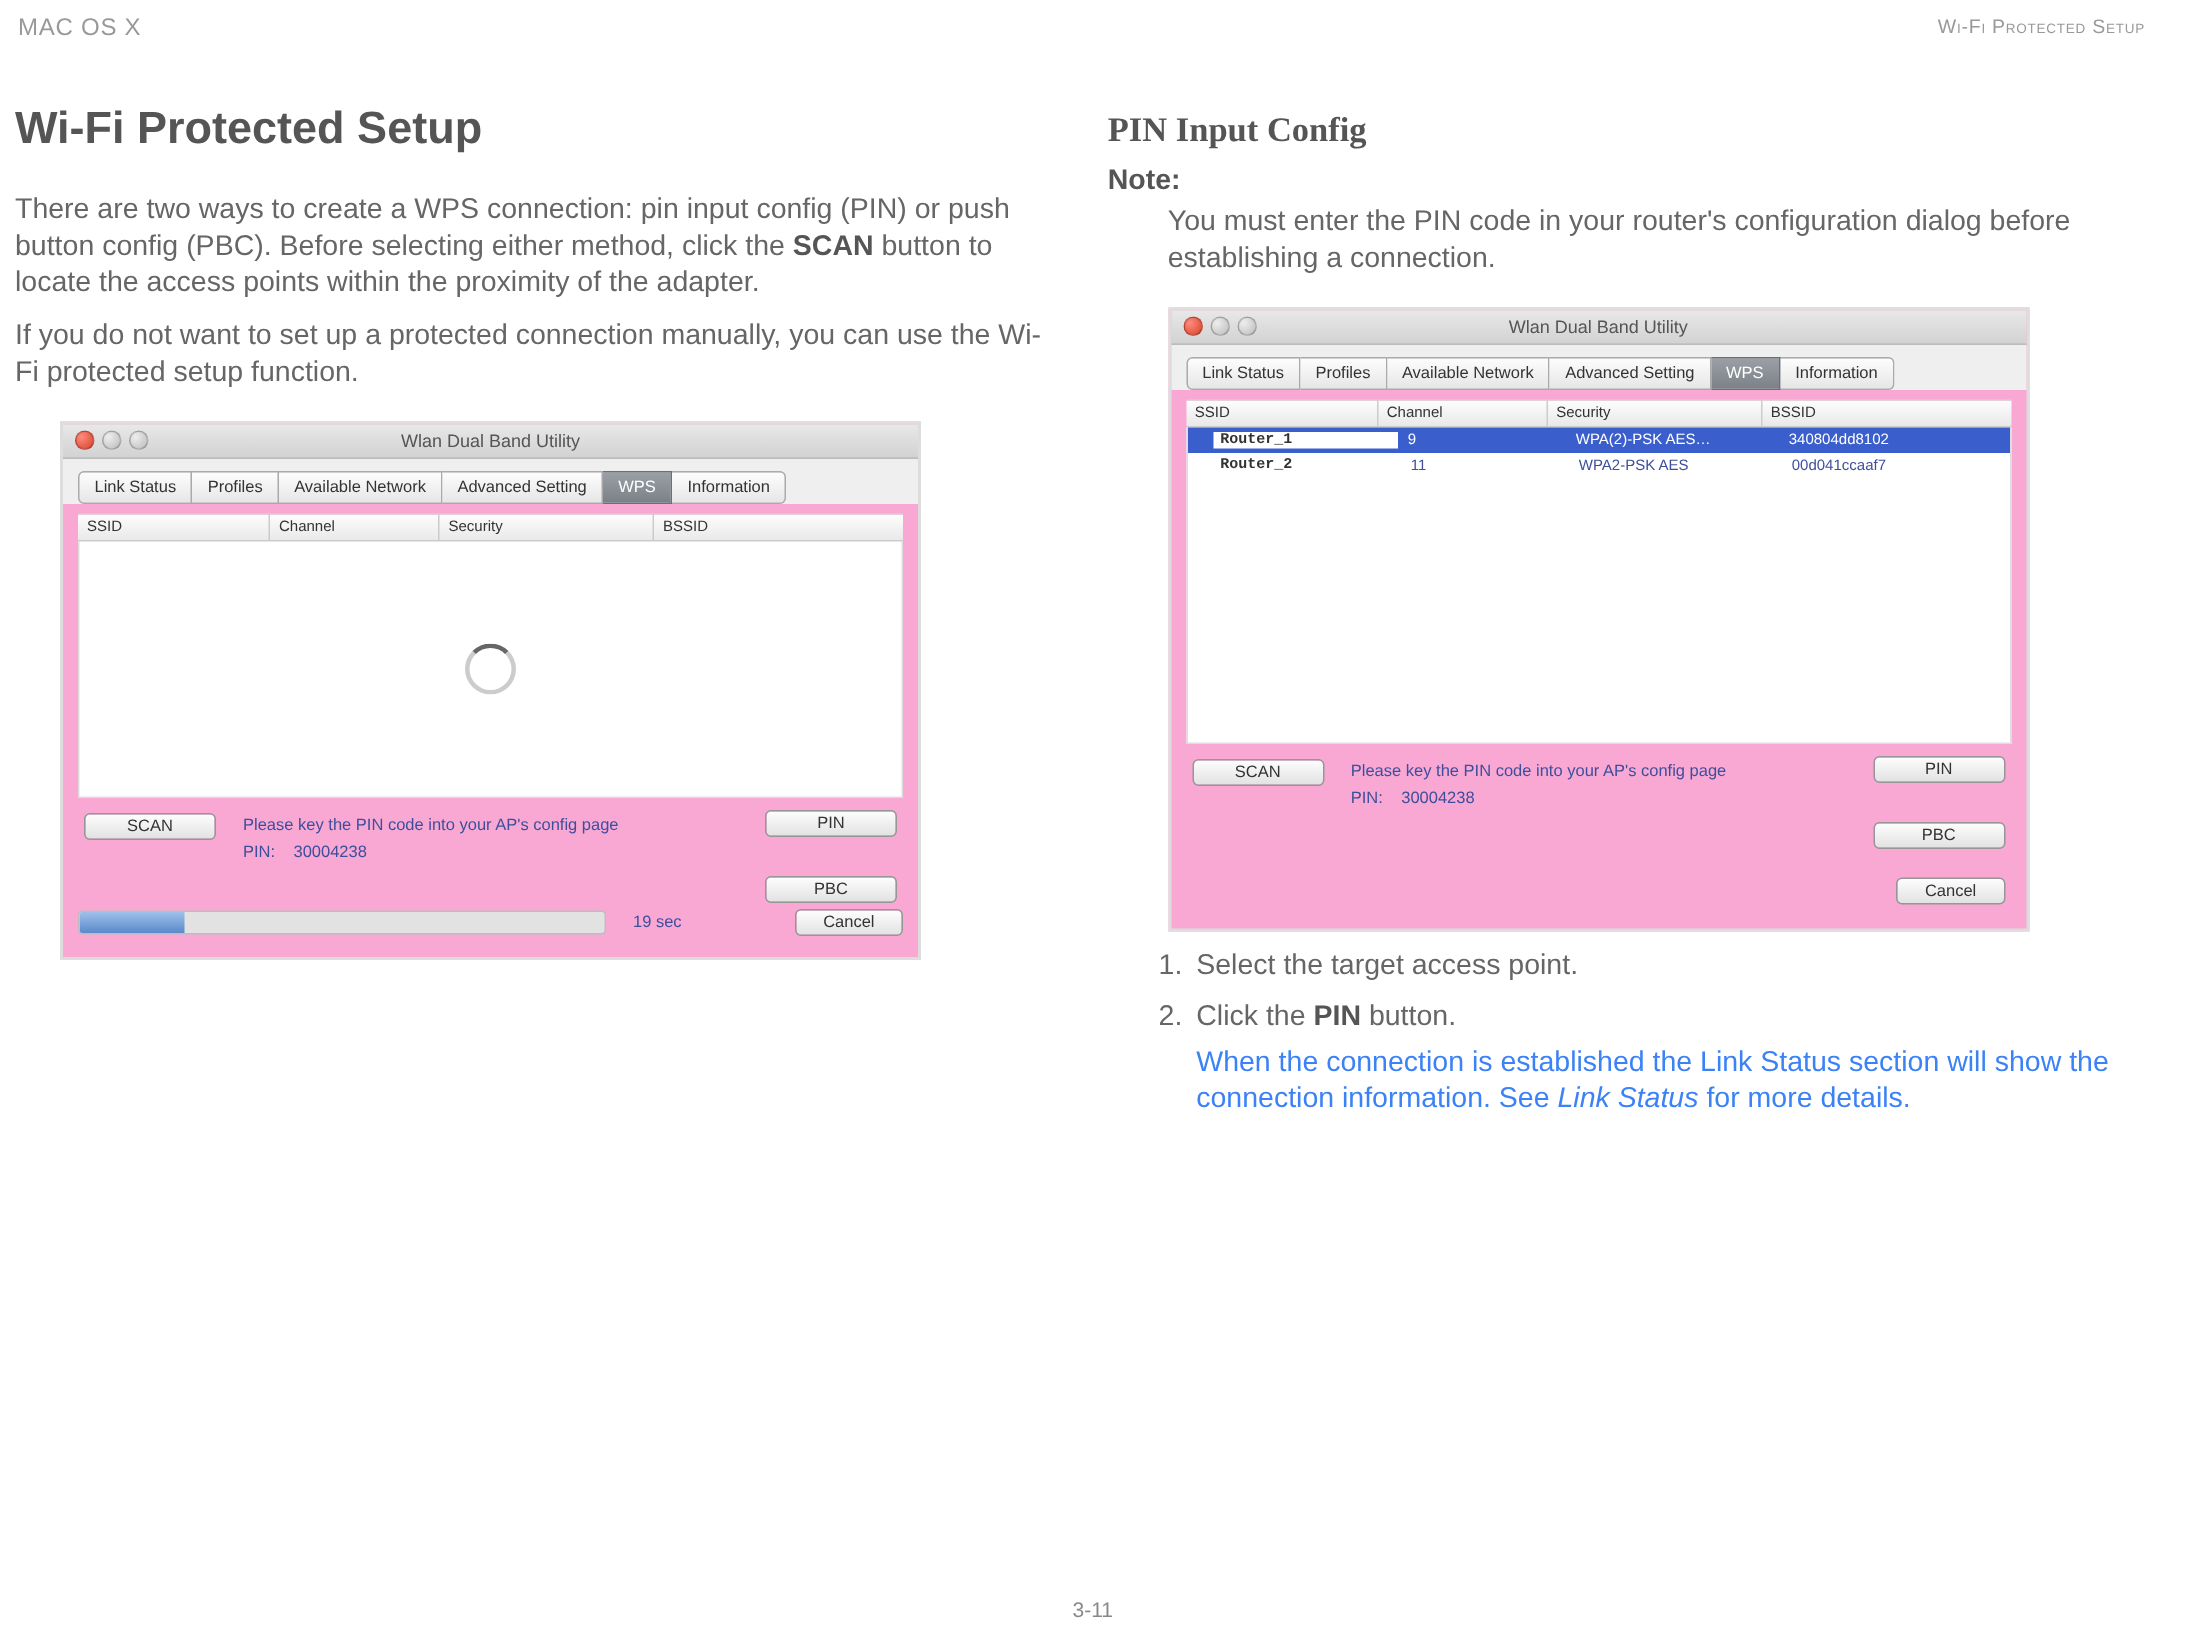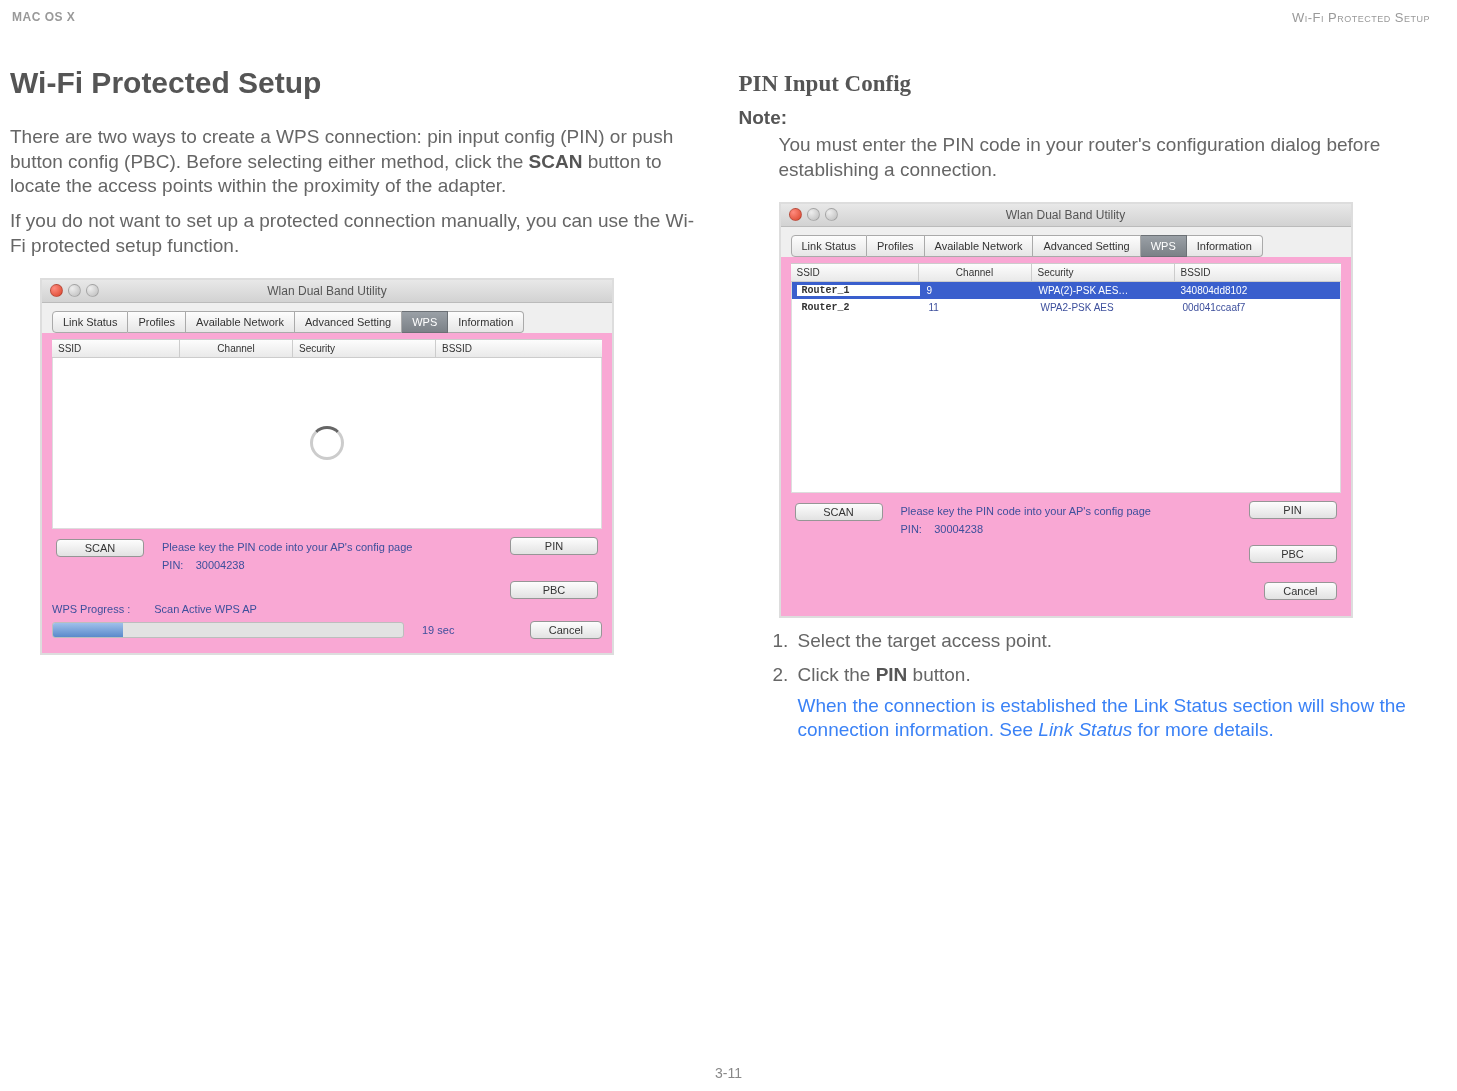--- a/index.html
+++ b/index.html
@@ -19,21 +19,21 @@
   }
   .top-header {
     display: flex;
     justify-content: space-between;
     font-size: 13px;
     font-variant: small-caps;
     letter-spacing: 0.5px;
     color: #999;
     padding: 0 2px 6px 2px;
   }
-  .top-header .left { font-variant: normal; text-transform: uppercase; font-size: 12px; font-weight: bold;}
+  .top-header .left { font-variant: normal; text-transform: uppercase; font-size: 16px;}
   .top-header .right { font-variant: small-caps; }
   .columns {
     display: flex;
     gap: 35px;
     margin-top: 15px;
   }
   .col {
     flex: 1;
     min-width: 0;
   }
@@ -144,36 +144,36 @@
     border-bottom: 1px solid #ccc;
     font-size: 10px;
     color: #333;
     margin: 6px 10px 0 10px;
   }
   .net-header div {
     padding: 3px 6px;
     border-right: 1px solid #ccc;
   }
   .net-header .c-ssid { width: 115px; }
-  .net-header .c-ch { width: 100px; text-align: center; }
+  .net-header .c-ch { width: 100px; }
   .net-header .c-sec { width: 130px; }
   .net-header .c-bssid { flex: 1; border-right: none;}
   .net-body {
     margin: 0 10px;
     background: #fff;
     height: 170px;
     border: 1px solid #ddd;
     border-top: none;
     position: relative;
   }
   .shot2 .net-body { height: 210px; }
   .row {
     display: flex;
     font-size: 10px;
-    padding: 2px 4px;
+    padding: 2px 16px;
   }
   .row div { padding: 1px 6px; }
   .row .c-ssid { width: 115px; font-family: "Courier New", monospace; font-weight: 600; color:#333; }
   .row .c-ch { width: 100px; }
   .row .c-sec { width: 130px; }
   .row .c-bssid { flex: 1; }
   .row.sel { background: #3a5fcd; color: #fff; }
   .row.sel .c-ssid { background: #fff; color: #333; margin: 1px; padding: 0 5px; width: 113px;}
   .row.alt { color: #3d4f9c; }
   .spinner {
@@ -296,24 +296,20 @@
         </div>
         <div class="controls">
           <span class="mac-btn btn-scan">SCAN</span>
           <span class="hint">Please key the PIN code into your AP's config page</span>
           <span class="pin-line">
             <span>PIN:</span>&nbsp;&nbsp;&nbsp;&nbsp;<span>30004238</span>
           </span>
           <span class="mac-btn btn-pin">PIN</span>
           <span class="mac-btn btn-pbc">PBC</span>
         </div>
-        <div class="progress-row">
-          <span>WPS Progress :</span>
-          <span>Scan Active WPS AP</span>
-        </div>
         <div class="progress-bar-row">
           <div class="progress-bar">
               <div class="progress-fill"></div>
             </div>
           <span>19 sec</span>
           <span class="mac-btn btn-cancel">Cancel</span>
         </div>
       </div>
     </div>
 

